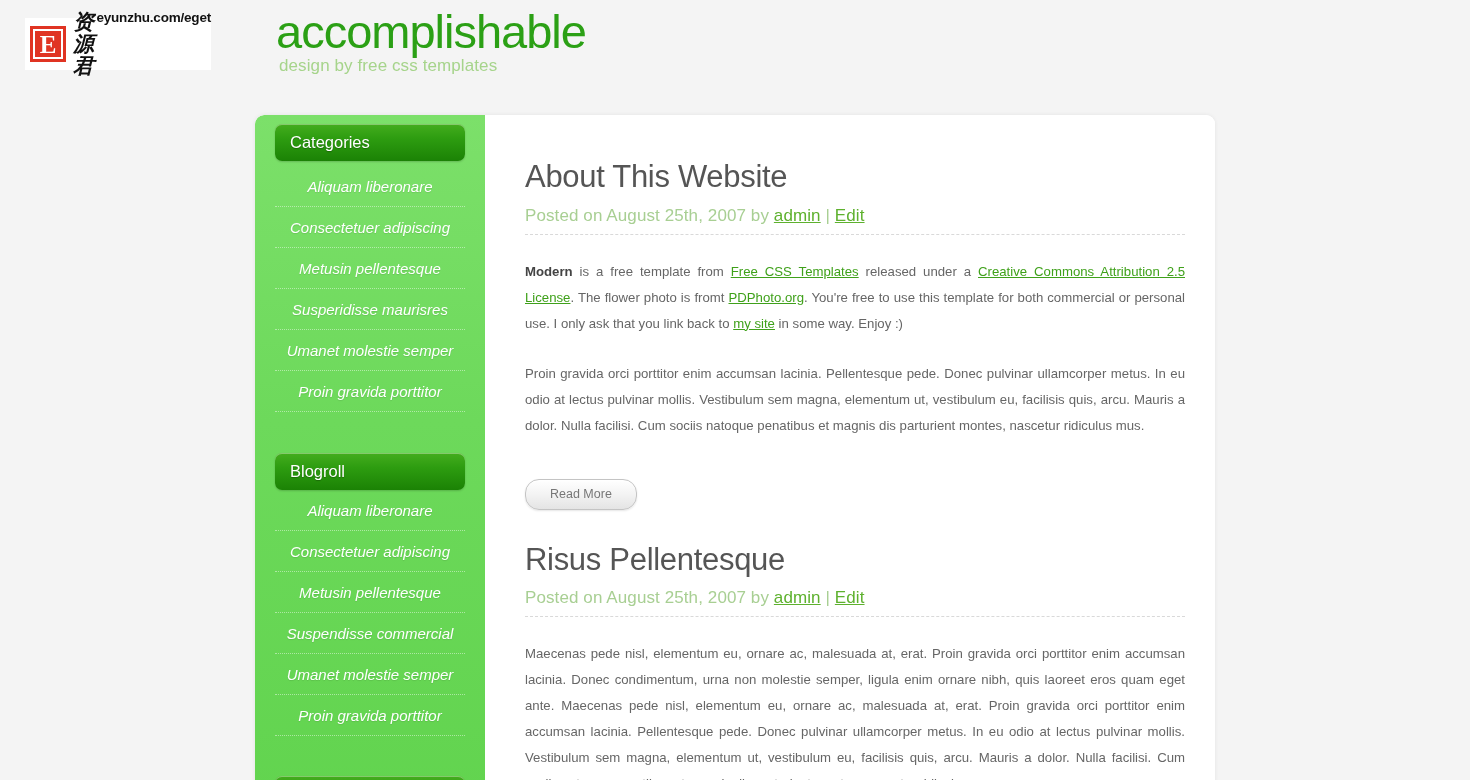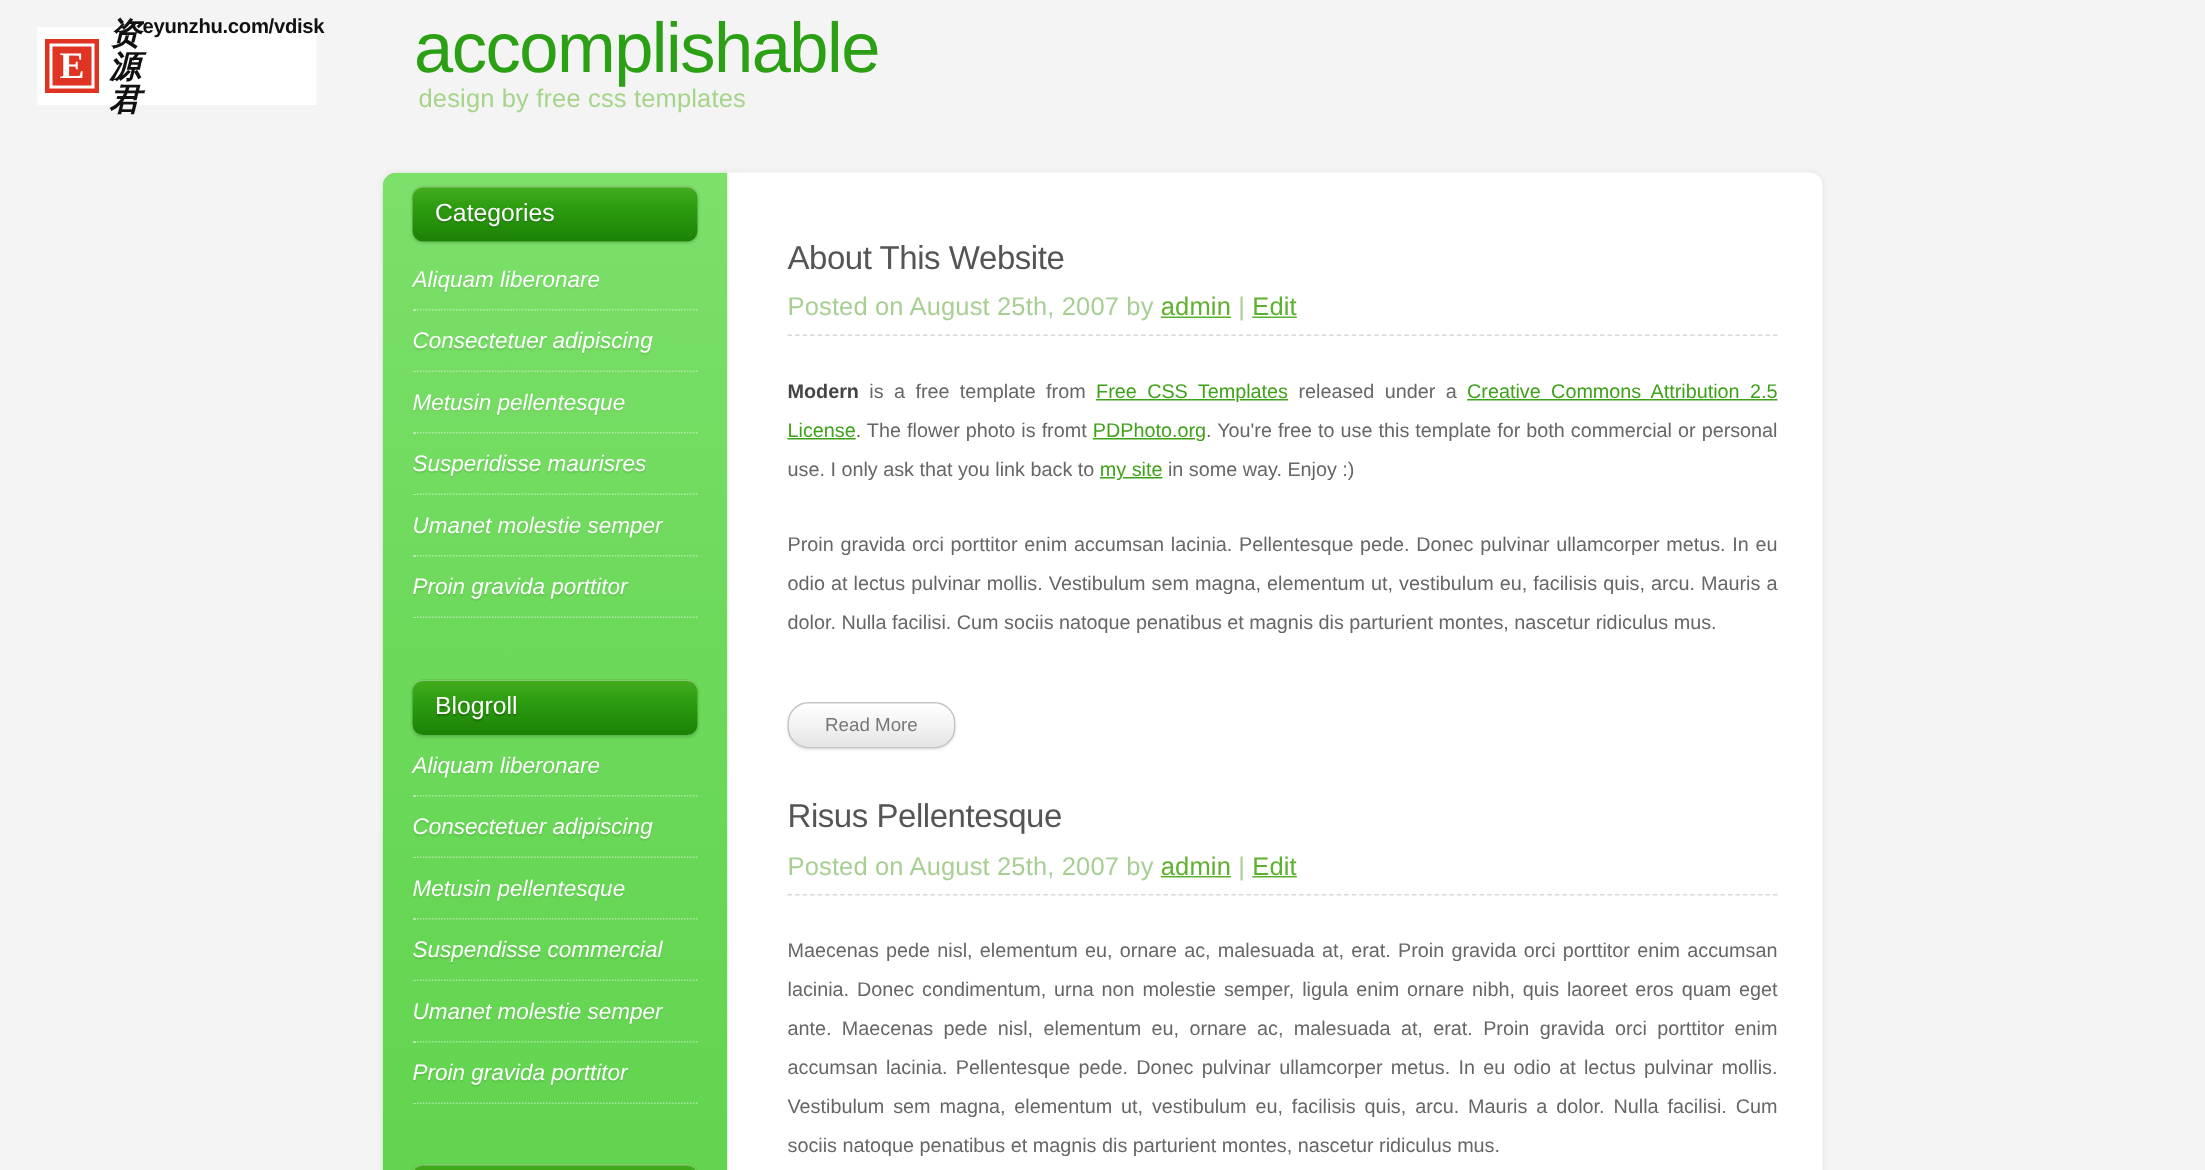--- a/index.html
+++ b/index.html
@@ -123,20 +123,21 @@
   .sidebar {
     width: 230px;
     flex: 0 0 230px;
     background: linear-gradient(180deg, #7ce06a 0%, #6dd95b 45%, #62d44f 100%);
     border-radius: 9px 0 0 0;
     padding: 9px 0 0 0;
     box-sizing: border-box;
   }
   .widget {
     margin: 0 0 18px 0;
+    text-align: center;
   }
   .widget-title {
     margin: 0 20px 0 20px;
     height: 37px;
     border-radius: 7px;
     background: linear-gradient(180deg, #44ad1e 0%, #2d9c10 40%, #1b8205 100%);
     box-shadow: inset 0 1px 0 rgba(255,255,255,0.35), 0 1px 2px rgba(0,0,0,0.18);
     color: #ffffff;
     font-size: 16.5px;
     font-weight: normal;
@@ -170,21 +171,21 @@
   
   .content {
     flex: 1 1 auto;
     padding: 44px 30px 0 40px;
     box-sizing: border-box;
     background: #ffffff;
   }
   .post { margin-bottom: 8px; }
   .post-title {
     margin: 0;
-    font-size: 22px;
+    font-size: 31px;
     font-weight: normal;
     color: #555555;
     letter-spacing: -0.3px;
     line-height: 1.15;
   }
   .post-meta {
     margin: 11px 0 0 0;
     font-size: 17px;
     color: #a8cf93;
     padding-bottom: 8px;
@@ -227,21 +228,21 @@
 <body>
 
 <div class="site-header">
 
   <div class="logo-watermark">
     <div class="logo-mark">
       <div class="logo-mark-inner">E</div>
     </div>
     <div class="logo-text-block">
       <div class="logo-cn">资源君</div>
-      <div class="logo-url">eyunzhu.com/vdisk</div>
+      <div class="logo-url">eyunzhu.com/eget</div>
     </div>
   </div>
 
   <h1 class="site-title">accomplishable</h1>
   <p class="site-tagline">design by free css templates</p>
 </div>
 
 <div class="page-container">
 
   <aside class="sidebar">

